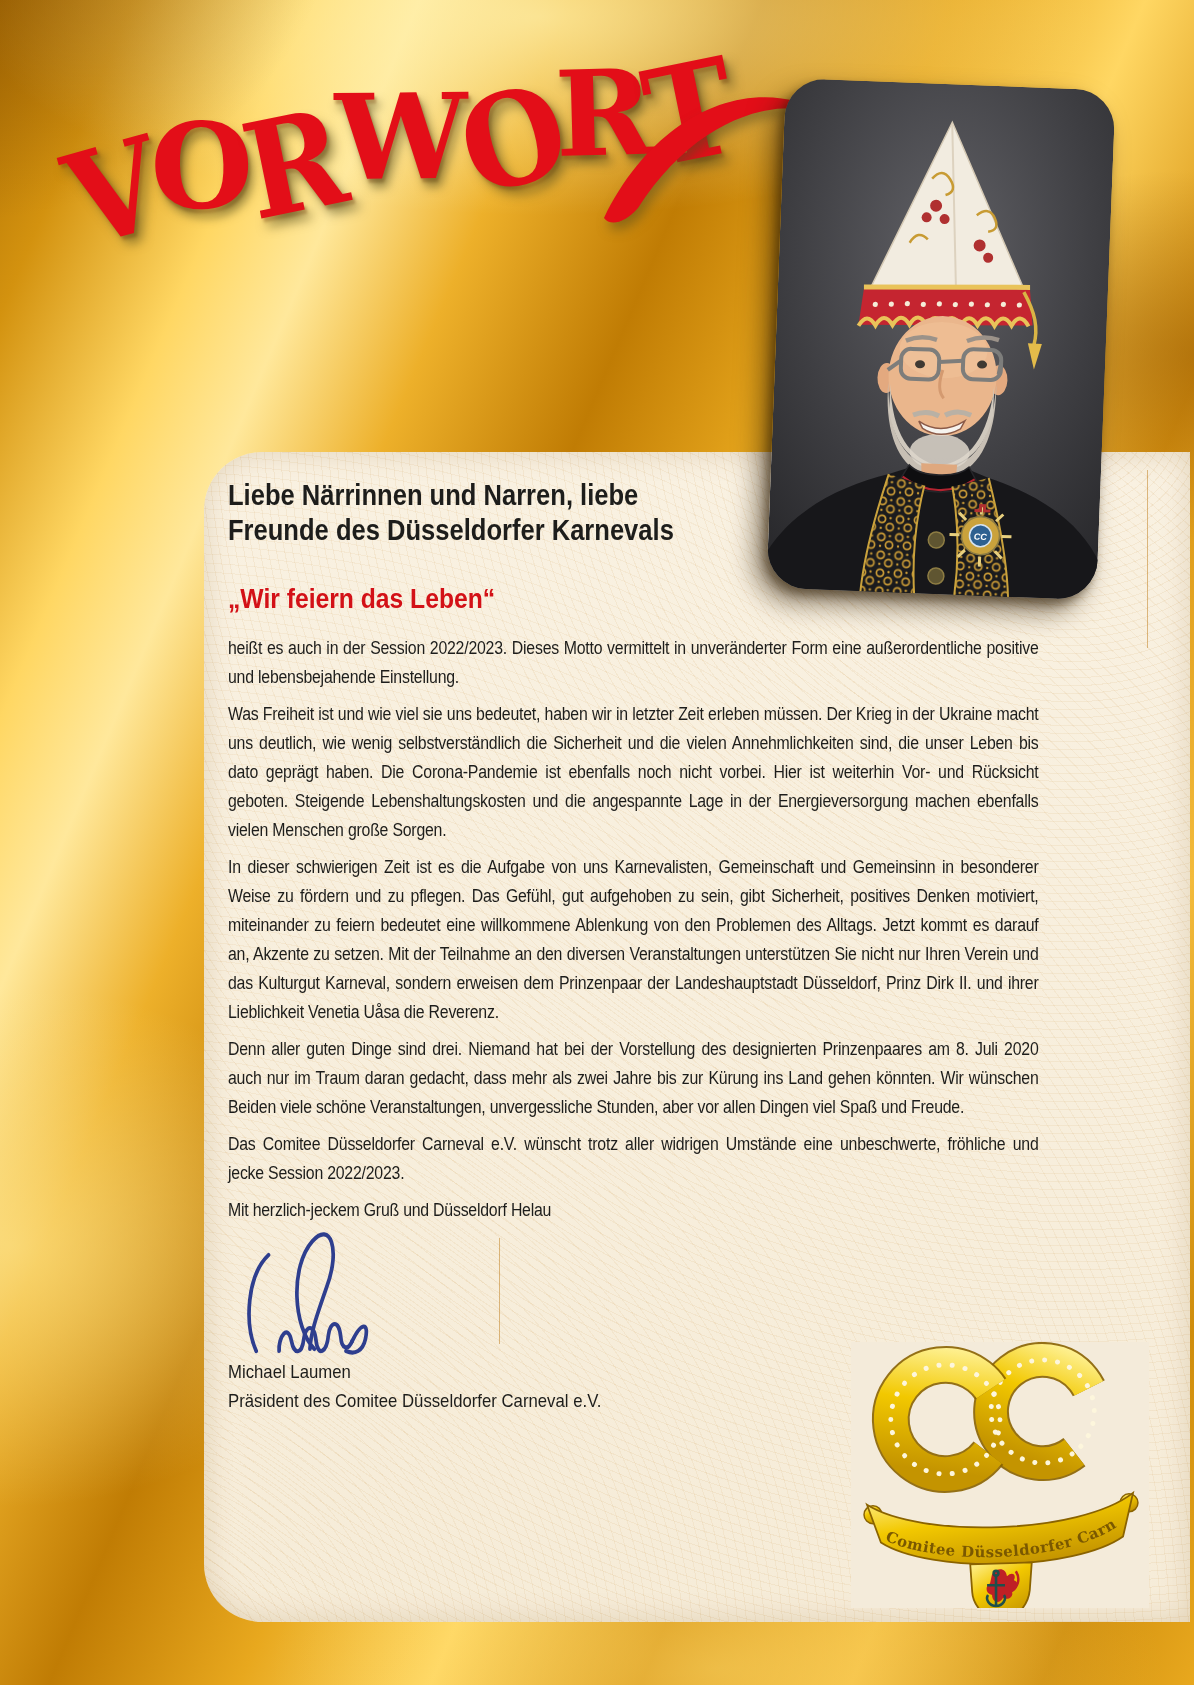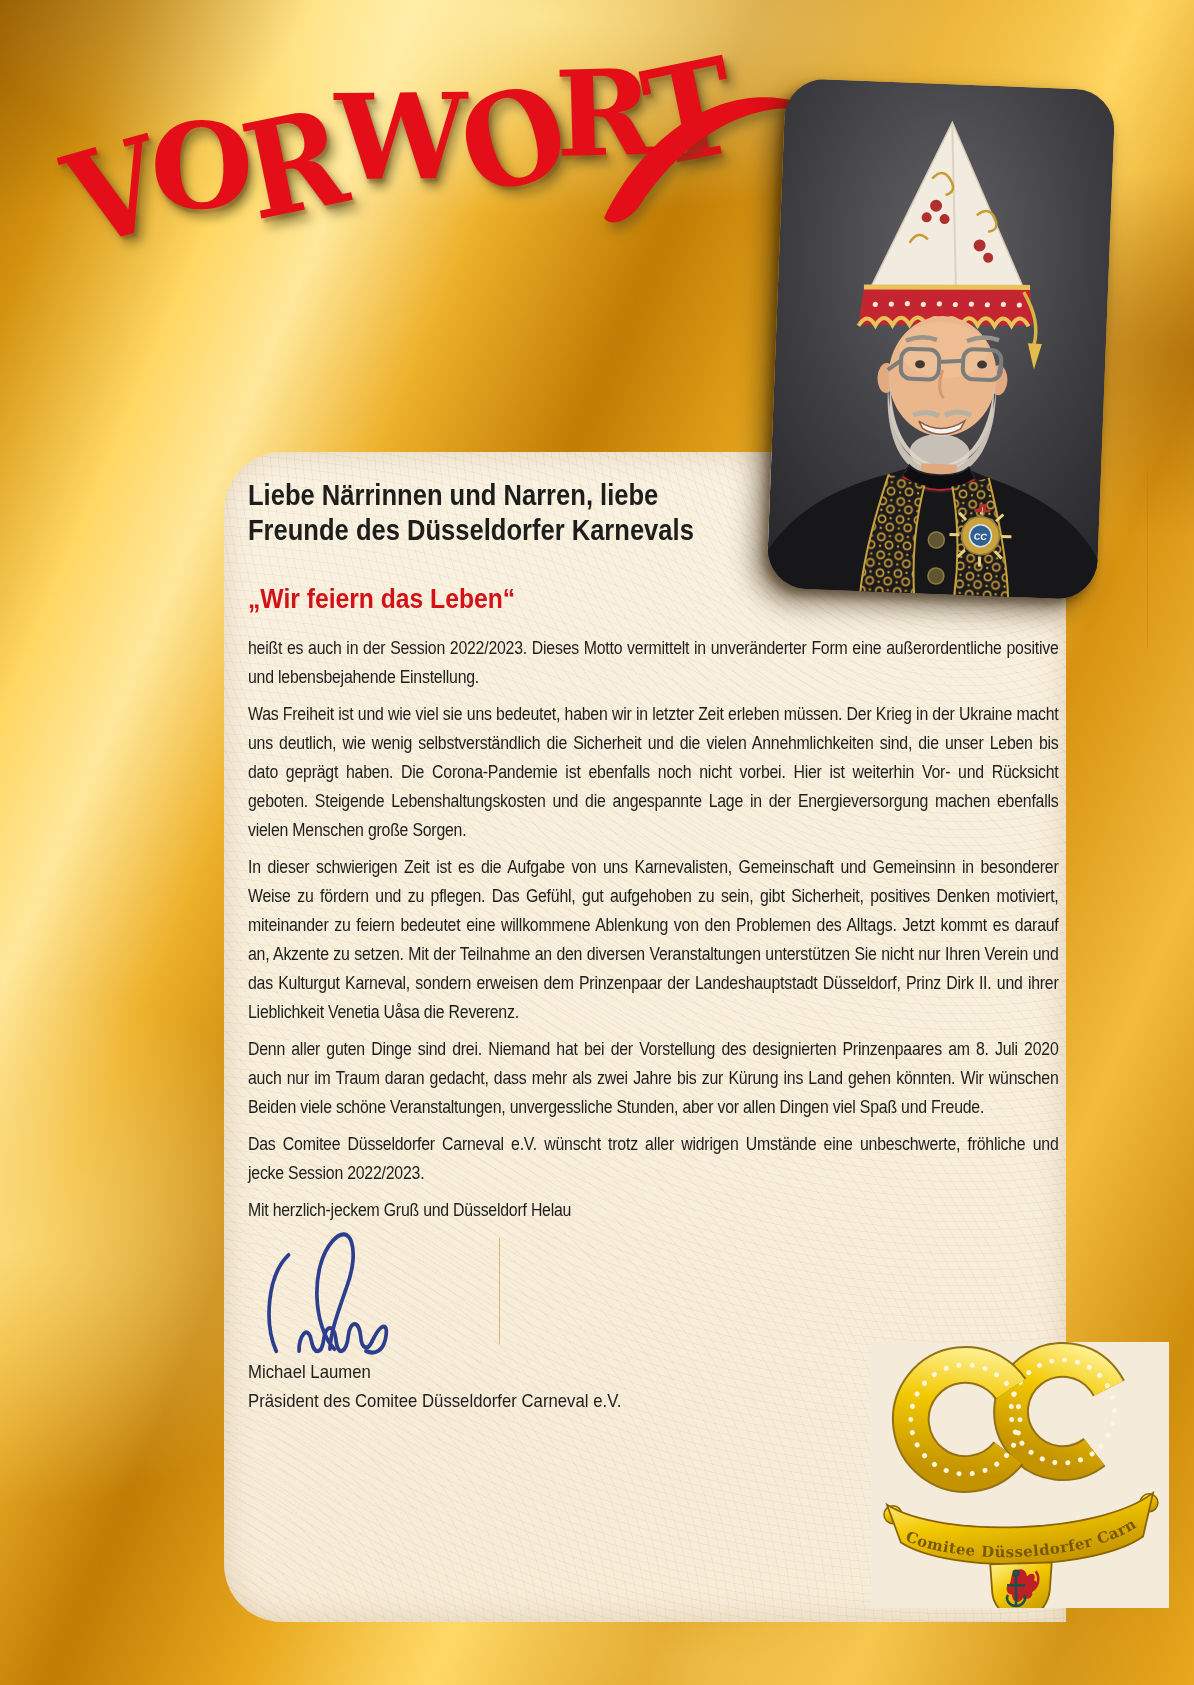--- a/index.html
+++ b/index.html
@@ -32,21 +32,21 @@
   
   .photo{
     position:absolute;left:776px;top:84px;width:330px;height:510px;
     border-radius:40px;overflow:hidden;transform:rotate(2.2deg);
     box-shadow:-12px 14px 26px rgba(45,28,4,.55), -4px 6px 10px rgba(45,28,4,.45);
     z-index:5;
   }
   .photo svg{display:block;}
   
   .panel{
-    position:absolute;left:224px;top:452px;width:842px;height:1170px;
+    position:absolute;left:204px;top:452px;width:986px;height:1170px;
     border-radius:58px 0 0 58px;
     background-image:
       repeating-radial-gradient(circle at 88% -4%, rgba(203,148,68,.10) 0 1px, transparent 1px 8px),
       repeating-radial-gradient(circle at -6% 104%, rgba(203,148,68,.09) 0 1px, transparent 1px 9px),
       linear-gradient(#f9f1e1,#f6ecd8);
     box-shadow:0 0 30px rgba(120,70,0,.18) inset;
   }
   .copy{
     position:absolute;left:24px;top:26px;width:920px;
     transform:scaleX(0.881);transform-origin:0 0;

